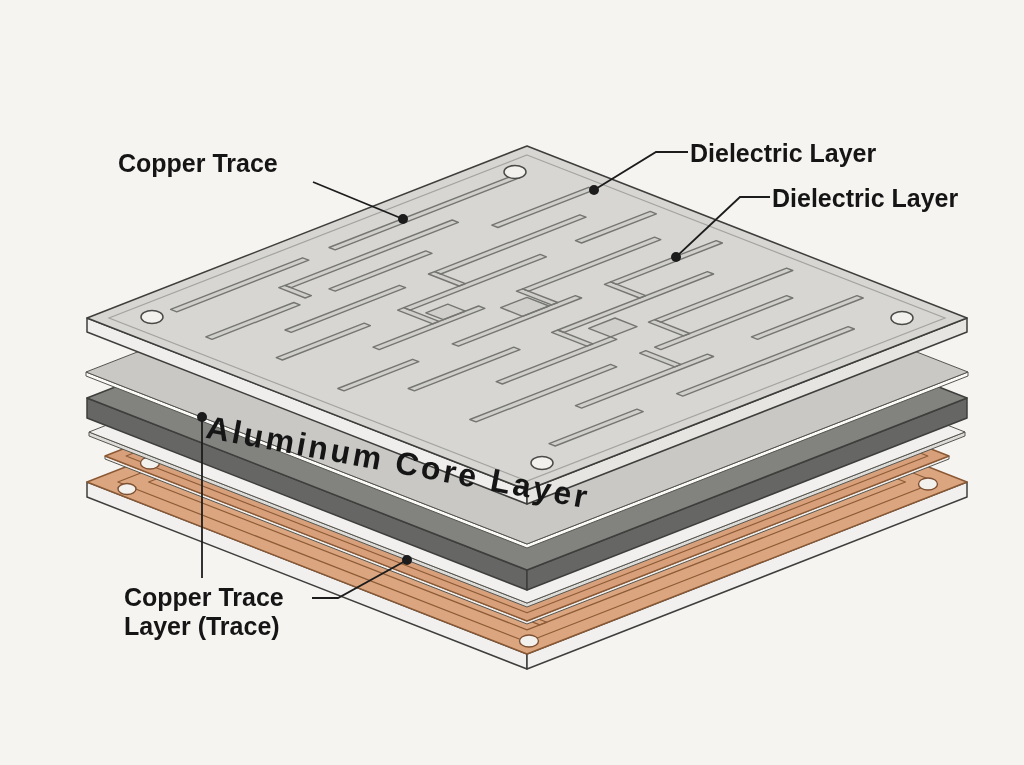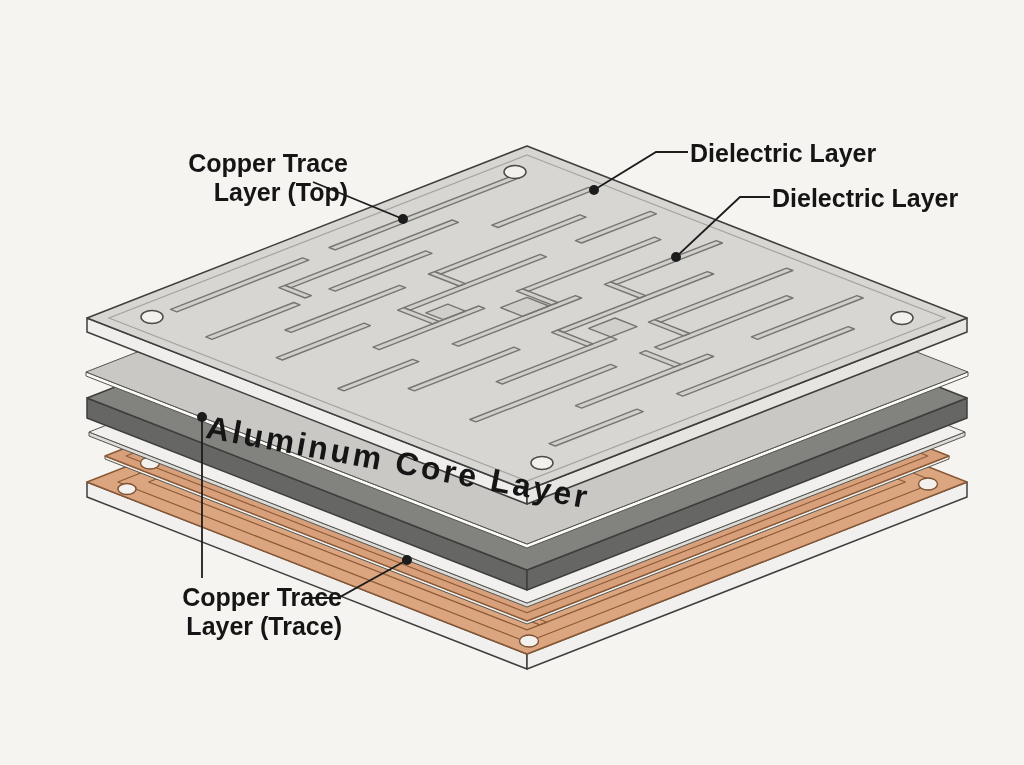--- a/index.html
+++ b/index.html
@@ -9,21 +9,21 @@
   
   .ol{stroke:#3e3e3c;stroke-width:1.5;stroke-linejoin:round;}
   .ol-thin{stroke:#55554f;stroke-width:1;stroke-linejoin:round;}
   .cu{stroke:#8a5834;stroke-width:1.4;stroke-linejoin:round;}
   .inset{fill:none;stroke:#a3a3a0;stroke-width:1.2;}
   .hole{stroke:#4a4a48;stroke-width:1.5;}
   .cu-hole{stroke:#7e5033;stroke-width:1.4;}
   .leader{fill:none;stroke:#1c1c1c;stroke-width:1.8;}
   
   .lbl{position:absolute;color:#151515;font-weight:700;font-size:25px;line-height:1.16;white-space:nowrap;}
-  .lbl.center{text-align:right;white-space:normal;}
+  .lbl.center{text-align:left;white-space:normal;}
   .lbl-aluminum{font-size:32px;letter-spacing:3px;transform:rotate(10.5deg);transform-origin:0 0;}
 </style>
 </head>
 <body>
 
 <div class="stage">
 
   <svg id="stack-svg" width="1024" height="765" viewBox="0 0 1024 765">
 
     <g>
@@ -218,21 +218,20 @@
       <path class="leader" d="M202,417 L202,578"></path>
       <circle cx="202" cy="417" r="5" fill="#1c1c1c"></circle>
 
       <path class="leader" d="M312,598 L338,598 L407,560"></path>
       <circle cx="407" cy="560" r="5" fill="#1c1c1c"></circle>
     </g>
   </svg>
 
   <div class="lbl center" style="left:118px;top:149px;width:230px;">
     <span>Copper Trace</span><br>
-    <span>Layer (Top)</span>
   </div>
 
   <div class="lbl" style="left:690px;top:139px;">Dielectric Layer</div>
 
   <div class="lbl" style="left:772px;top:184px;">Dielectric Layer</div>
 
   <div class="lbl lbl-aluminum" style="left:210px;top:409px;">Aluminum Core Layer</div>
 
   <div class="lbl center" style="left:124px;top:583px;width:218px;">
     <span>Copper Trace</span><br>

